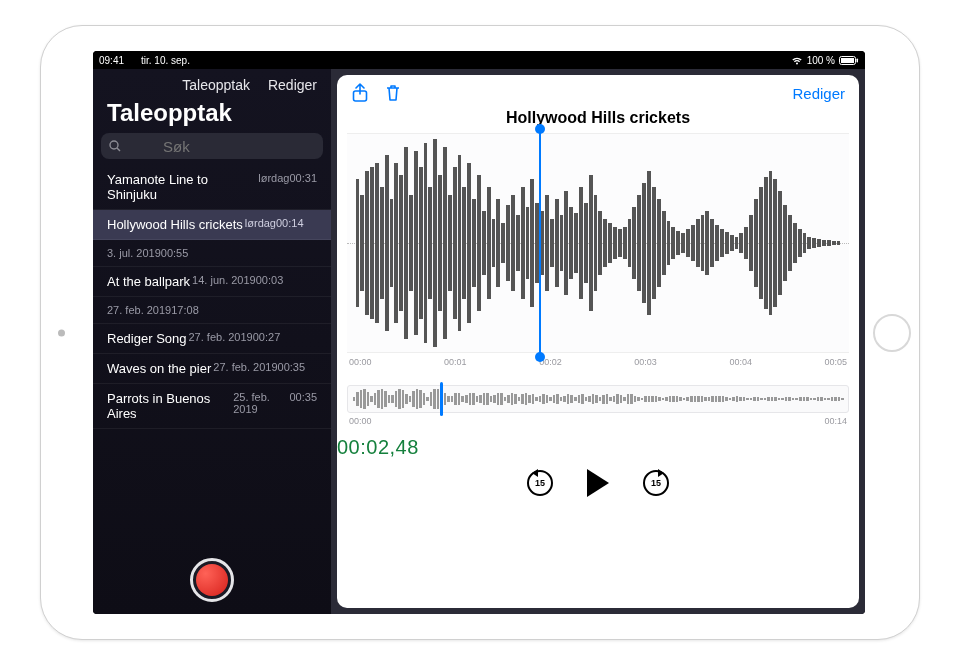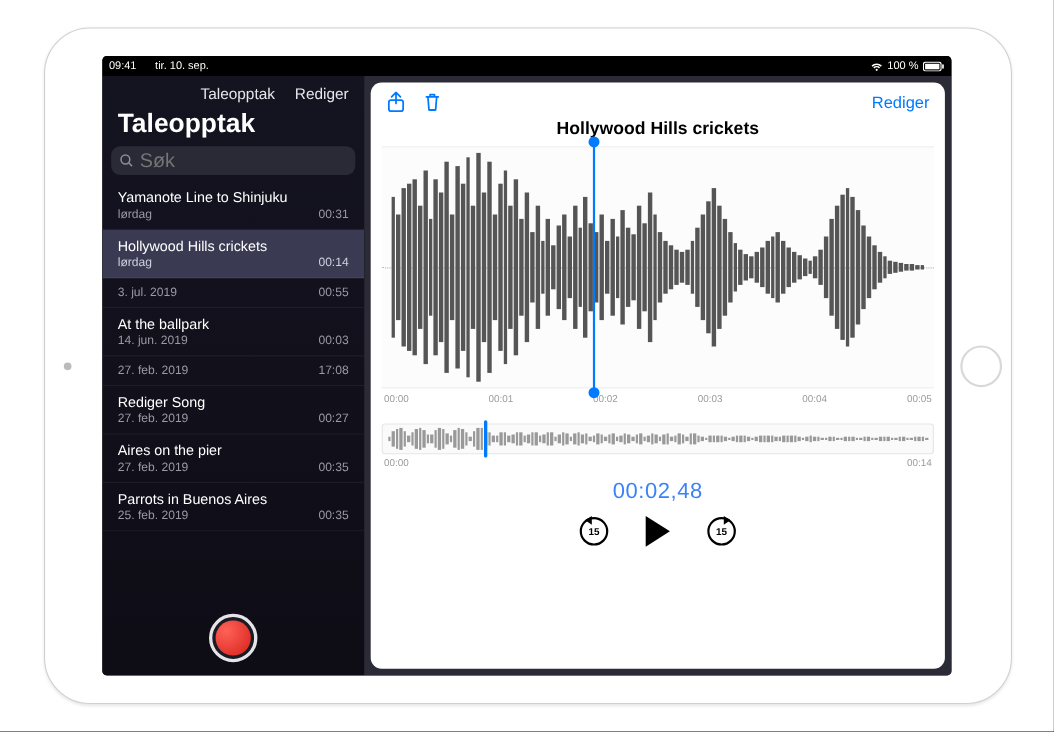--- a/index.html
+++ b/index.html
@@ -96,29 +96,29 @@
     border-radius: 8px;
     height: 26px;
     display: flex;
     align-items: center;
     padding: 0 8px;
     color: #8c8c94;
     font-size: 13px;
     gap: 6px;
   }
   .search input {
-    flex:1; background:transparent; border:0; color:#f97316; font-size:18px; outline:none;
+    flex:1; background:transparent; border:0; color:#f97316; font-size:15px; outline:none;margin-left:36px;
   }
   .list {
     flex:1; overflow:hidden;
   }
   .row {
     padding: 7px 14px 7px 14px;
     border-bottom: 1px solid rgba(255,255,255,0.06);
-    display:flex; flex-direction:column; gap:2px;
+    display:flex; gap:2px;
     cursor:pointer;
   }
   .row.selected { background: #3a3a52; }
   .row .title { font-size: 13px; color:#fff; }
   .row .meta { display:flex; justify-content:space-between; font-size:11px; color:#9a9aa6;}
   .row.selected .meta { color:#cfcfe0; }
   .record-btn {
     position:absolute;
     bottom:12px; left:50%; transform:translateX(-50%);
     width:44px; height:44px;
@@ -189,21 +189,21 @@
     border:1px solid #e6e6e9;
     border-radius:3px;
     position:relative;
   }
   .mini-playhead {
     position:absolute; top:-4px; bottom:-4px; left:92px;
     width:3px; background:#007aff; border-radius:2px;
   }
   .mini-times { display:flex; justify-content:space-between; font-size:9px; color:#9a9aa0; padding:3px 12px 0 12px;}
   .timecode {
-    text-align:center; font-size:20px; font-weight:400; color:#3b82f6;
+    font-size:20px; font-weight:400; color:#15803d;
     margin-top:10px; letter-spacing:0.5px;
     font-variant-numeric: tabular-nums;
   }
   .controls {
     display:flex; justify-content:center; align-items:center;
     gap:34px; margin-top:10px;
   }
   .play-btn {
     width:0; height:0;
     border-left:22px solid #000;
@@ -330,21 +330,21 @@
               </div>
             </div>
             <div class="row">
               <div class="title">Rediger Song</div>
               <div class="meta">
                 <span>27. feb. 2019</span>
                 <span>00:27</span>
               </div>
             </div>
             <div class="row">
-              <div class="title">Aires on the pier</div>
+              <div class="title">Waves on the pier</div>
               <div class="meta">
                 <span>27. feb. 2019</span>
                 <span>00:35</span>
               </div>
             </div>
             <div class="row">
               <div class="title">Parrots in Buenos Aires</div>
               <div class="meta">
                 <span>25. feb. 2019</span>
                 <span>00:35</span>

